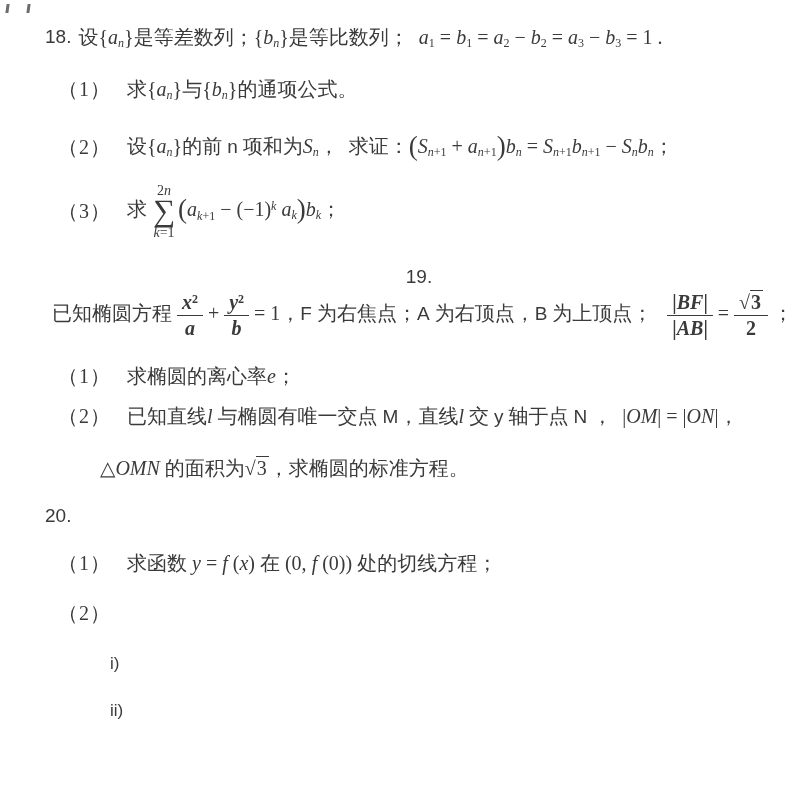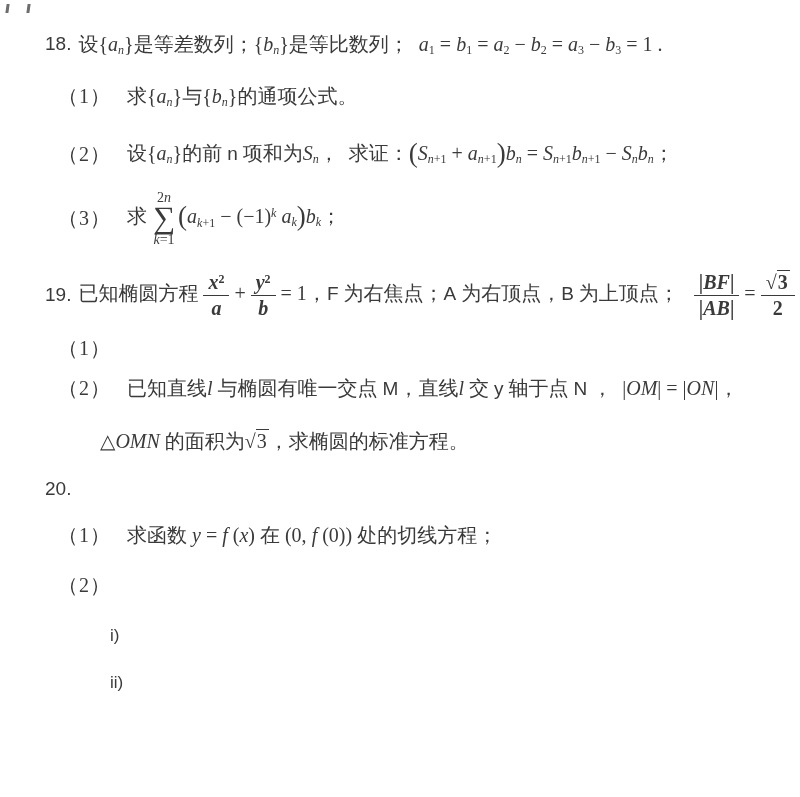--- a/index.html
+++ b/index.html
@@ -2,21 +2,21 @@
 <html><head>
 <meta charset="utf-8">
 <style>
   * { margin: 0; padding: 0; box-sizing: border-box; }
   html, body { width: 800px; height: 797px; background: #ffffff; overflow: hidden; }
   body {
     font-family: "Liberation Serif", serif;
     color: #3a3a3a;
     position: relative;
   }
-  .page { width: 800px; height: 797px; padding-top: 30px; position: relative; }
+  .page { width: 800px; height: 797px; padding-top: 23px; position: relative; }
 
   
   .corner { position: absolute; top: 3px; left: 4px; }
   .cm { position: absolute; width: 3px; height: 9px; background: #6d6d6d; transform: skewX(-8deg); }
   .cm1 { left: 2px; top: 1px; }
   .cm2 { left: 23px; top: 1px; }
 
   .line {
     font-size: 20px;
     line-height: 1.4;
@@ -31,21 +31,21 @@
 
   .problem > .label { font-family: "Liberation Sans", sans-serif; font-size: 19px; margin-right: 7px; }
   .part    > .label { margin-right: 16px; letter-spacing: 1px; }
   .sub     > .label { font-family: "Liberation Sans", sans-serif; font-size: 17px; display: inline-block; width: 62px; }
 
   
   #lines .line:nth-child(1)  { margin-bottom: 24px; }
   #lines .line:nth-child(2)  { margin-bottom: 25px; }
   #lines .line:nth-child(3)  { margin-bottom: 17px; }
   #lines .line:nth-child(4)  { margin-bottom: 24px; }
-  #lines .line:nth-child(5)  { margin-bottom: 14px; }
+  #lines .line:nth-child(5)  { margin-bottom: 22px; flex-direction: column; }
   #lines .line:nth-child(6)  { margin-bottom: 12px; }
   #lines .line:nth-child(7)  { margin-bottom: 24px; }
   #lines .line:nth-child(8)  { margin-bottom: 21px; }
   #lines .line:nth-child(9)  { margin-bottom: 19px; }
   #lines .line:nth-child(10) { margin-bottom: 22px; }
   #lines .line:nth-child(11) { margin-bottom: 25px; }
   #lines .line:nth-child(12) { margin-bottom: 23px; }
 
   i { font-family: "Liberation Serif", serif; font-style: italic; }
   sub { font-size: 60%; vertical-align: -0.28em; line-height: 0; }
@@ -112,20 +112,21 @@
           </span>= 1，<span class="sf">F</span> 为右焦点；<span class="sf">A</span> 为右顶点，<span class="sf">B</span> 为上顶点； <span class="frac">
             <span class="fn">|<i>BF</i>|</span>
             <span class="fd">|<i>AB</i>|</span>
           </span>=<span class="frac">
             <span class="fn"><span class="sqrt"><span class="sgn">√</span><span class="rad">3</span></span></span>
             <span class="fd">2</span>
           </span>；</span>
       </div>
       <div class="line part">
         <span class="label">（1）</span>
+        <span class="content">求椭圆的离心率<i>e</i>；</span>
       </div>
       <div class="line part">
         <span class="label">（2）</span>
         <span class="content">已知直线<i>l</i> 与椭圆有唯一交点 <span class="sf">M</span>，直线<i>l</i> 交 <span class="sf">y</span> 轴于点 <span class="sf">N</span> ， |<i>OM</i>| = |<i>ON</i>|，</span>
       </div>
       <div class="line cont">
         <span class="content">△<i>OMN</i> 的面积为<span class="sqrt"><span class="sgn">√</span><span class="rad">3</span></span>，求椭圆的标准方程。</span>
       </div>
       <div class="line problem">
         <span class="label">20.</span>

